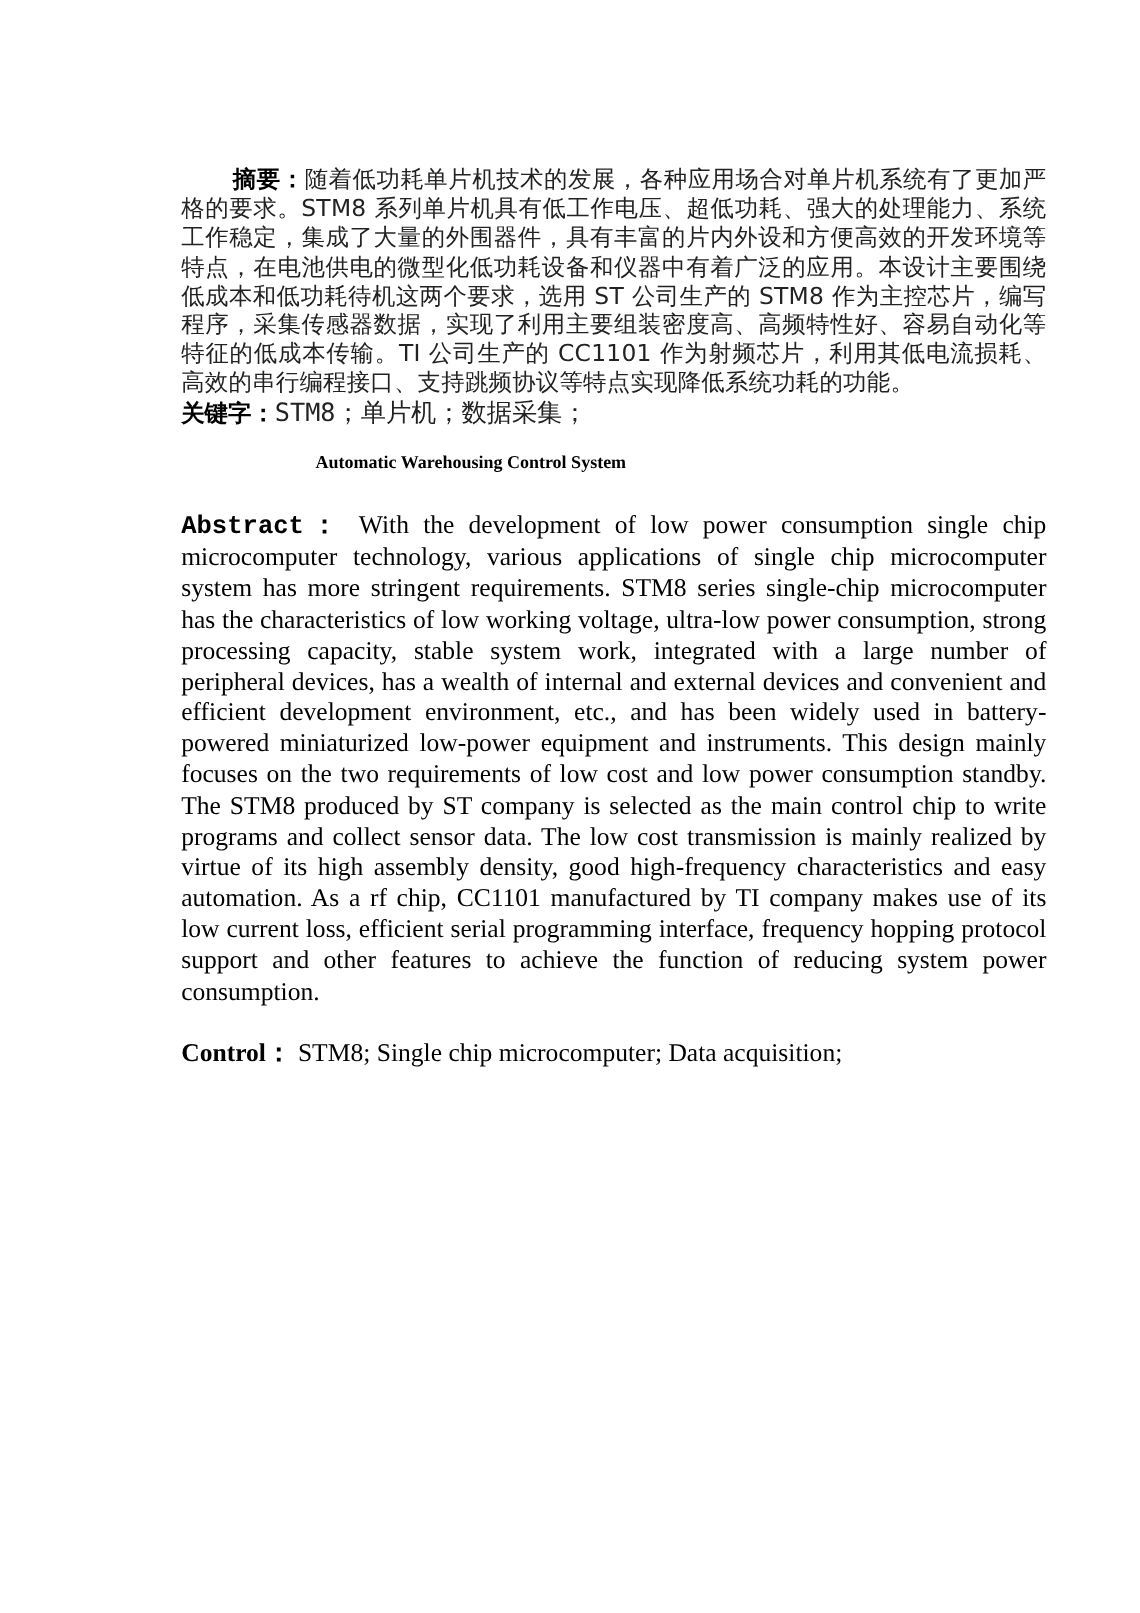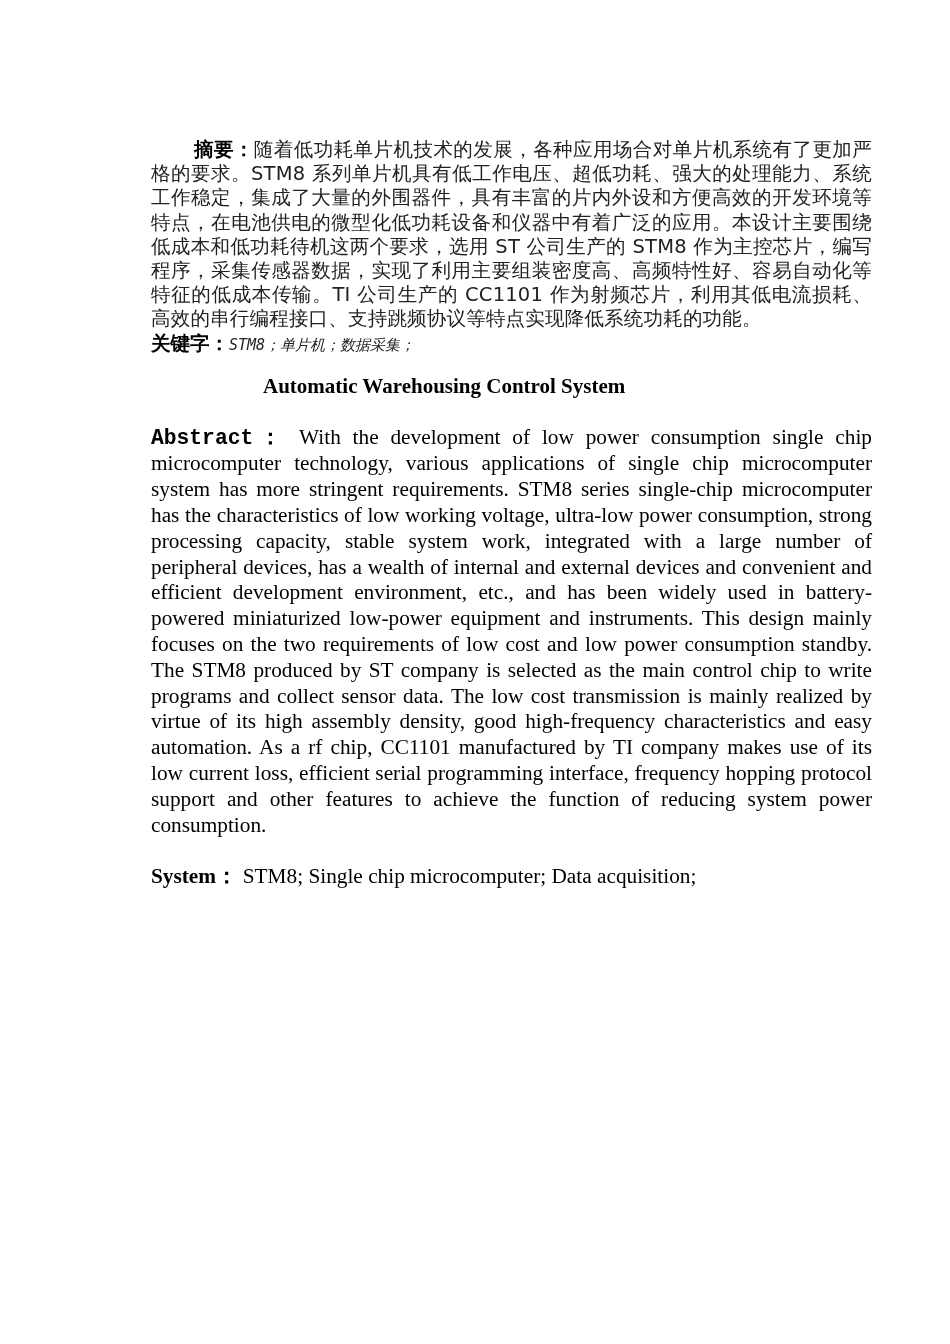--- a/index.html
+++ b/index.html
@@ -10,24 +10,24 @@
     font-size: 19.5px; line-height: 24.2px;
     text-align: justify; text-indent: 43px; margin: 0; color: #222;
     letter-spacing: 0.2px;
   }
   .cn-abstract .lbl { font-weight: bold; color: #000; }
   .cn-keywords {
     font-family: "DejaVu Sans", sans-serif;
     font-size: 19.5px; line-height: 24px; margin: 0; color: #222;
   }
   .cn-keywords .lbl { font-weight: bold; color: #000; text-align: center; }
-  .cn-keywords .val { font-family: "DejaVu Sans Mono", monospace; font-size: 15px; font-style: italic; }
+  .cn-keywords .val { font-family: "DejaVu Sans Mono", monospace; font-size: 21px; }
   .en-title {
     font-family: "Liberation Serif", serif; font-weight: bold;
-    font-size: 21px; margin: 16px 0 0 0; padding-left: 112px; line-height: 26px;
+    font-size: 15px; margin: 16px 0 0 0; padding-left: 112px; line-height: 26px;
   }
   .en-abstract {
     font-family: "Liberation Serif", serif;
     font-size: 21.3px; line-height: 25.8px;
     text-align: justify; margin: 26px 0 0 0;
   }
   .en-abstract .lbl { font-weight: bold; font-family: Liberation Mono, monospace; }
   .en-keywords {
     font-family: "Liberation Serif", serif;
     font-size: 21.3px; line-height: 25.8px; margin: 26px 0 0 0;
@@ -38,14 +38,14 @@
 <body>
 
 <div class="page">
   <p class="cn-abstract"><span class="lbl">摘要：</span><span>随着低功耗单片机技术的发展，各种应用场合对单片机系统有了更加严格的要求。STM8 系列单片机具有低工作电压、超低功耗、强大的处理能力、系统工作稳定，集成了大量的外围器件，具有丰富的片内外设和方便高效的开发环境等特点，在电池供电的微型化低功耗设备和仪器中有着广泛的应用。本设计主要围绕低成本和低功耗待机这两个要求，选用 ST 公司生产的 STM8 作为主控芯片，编写程序，采集传感器数据，实现了利用主要组装密度高、高频特性好、容易自动化等特征的低成本传输。TI 公司生产的 CC1101 作为射频芯片，利用其低电流损耗、高效的串行编程接口、支持跳频协议等特点实现降低系统功耗的功能。</span></p>
   <p class="cn-keywords"><span class="lbl">关键字：</span><span class="val">STM8；单片机；数据采集；</span></p>
 
   <h2 class="en-title">Automatic Warehousing Control System</h2>
 
   <p class="en-abstract"><span class="lbl">Abstract：</span> <span>With the development of low power consumption single chip microcomputer technology, various applications of single chip microcomputer system has more stringent requirements. STM8 series single-chip microcomputer has the characteristics of low working voltage, ultra-low power consumption, strong processing capacity, stable system work, integrated with a large number of peripheral devices, has a wealth of internal and external devices and convenient and efficient development environment, etc., and has been widely used in battery-powered miniaturized low-power equipment and instruments. This design mainly focuses on the two requirements of low cost and low power consumption standby. The STM8 produced by ST company is selected as the main control chip to write programs and collect sensor data. The low cost transmission is mainly realized by virtue of its high assembly density, good high-frequency characteristics and easy automation. As a rf chip, CC1101 manufactured by TI company makes use of its low current loss, efficient serial programming interface, frequency hopping protocol support and other features to achieve the function of reducing system power consumption.</span></p>
 
-  <p class="en-keywords"><span class="lbl">System：</span> <span>STM8; Single chip microcomputer; Data acquisition;</span></p>
+  <p class="en-keywords"><span class="lbl">Control：</span> <span>STM8; Single chip microcomputer; Data acquisition;</span></p>
 </div>
 
 </body></html>

